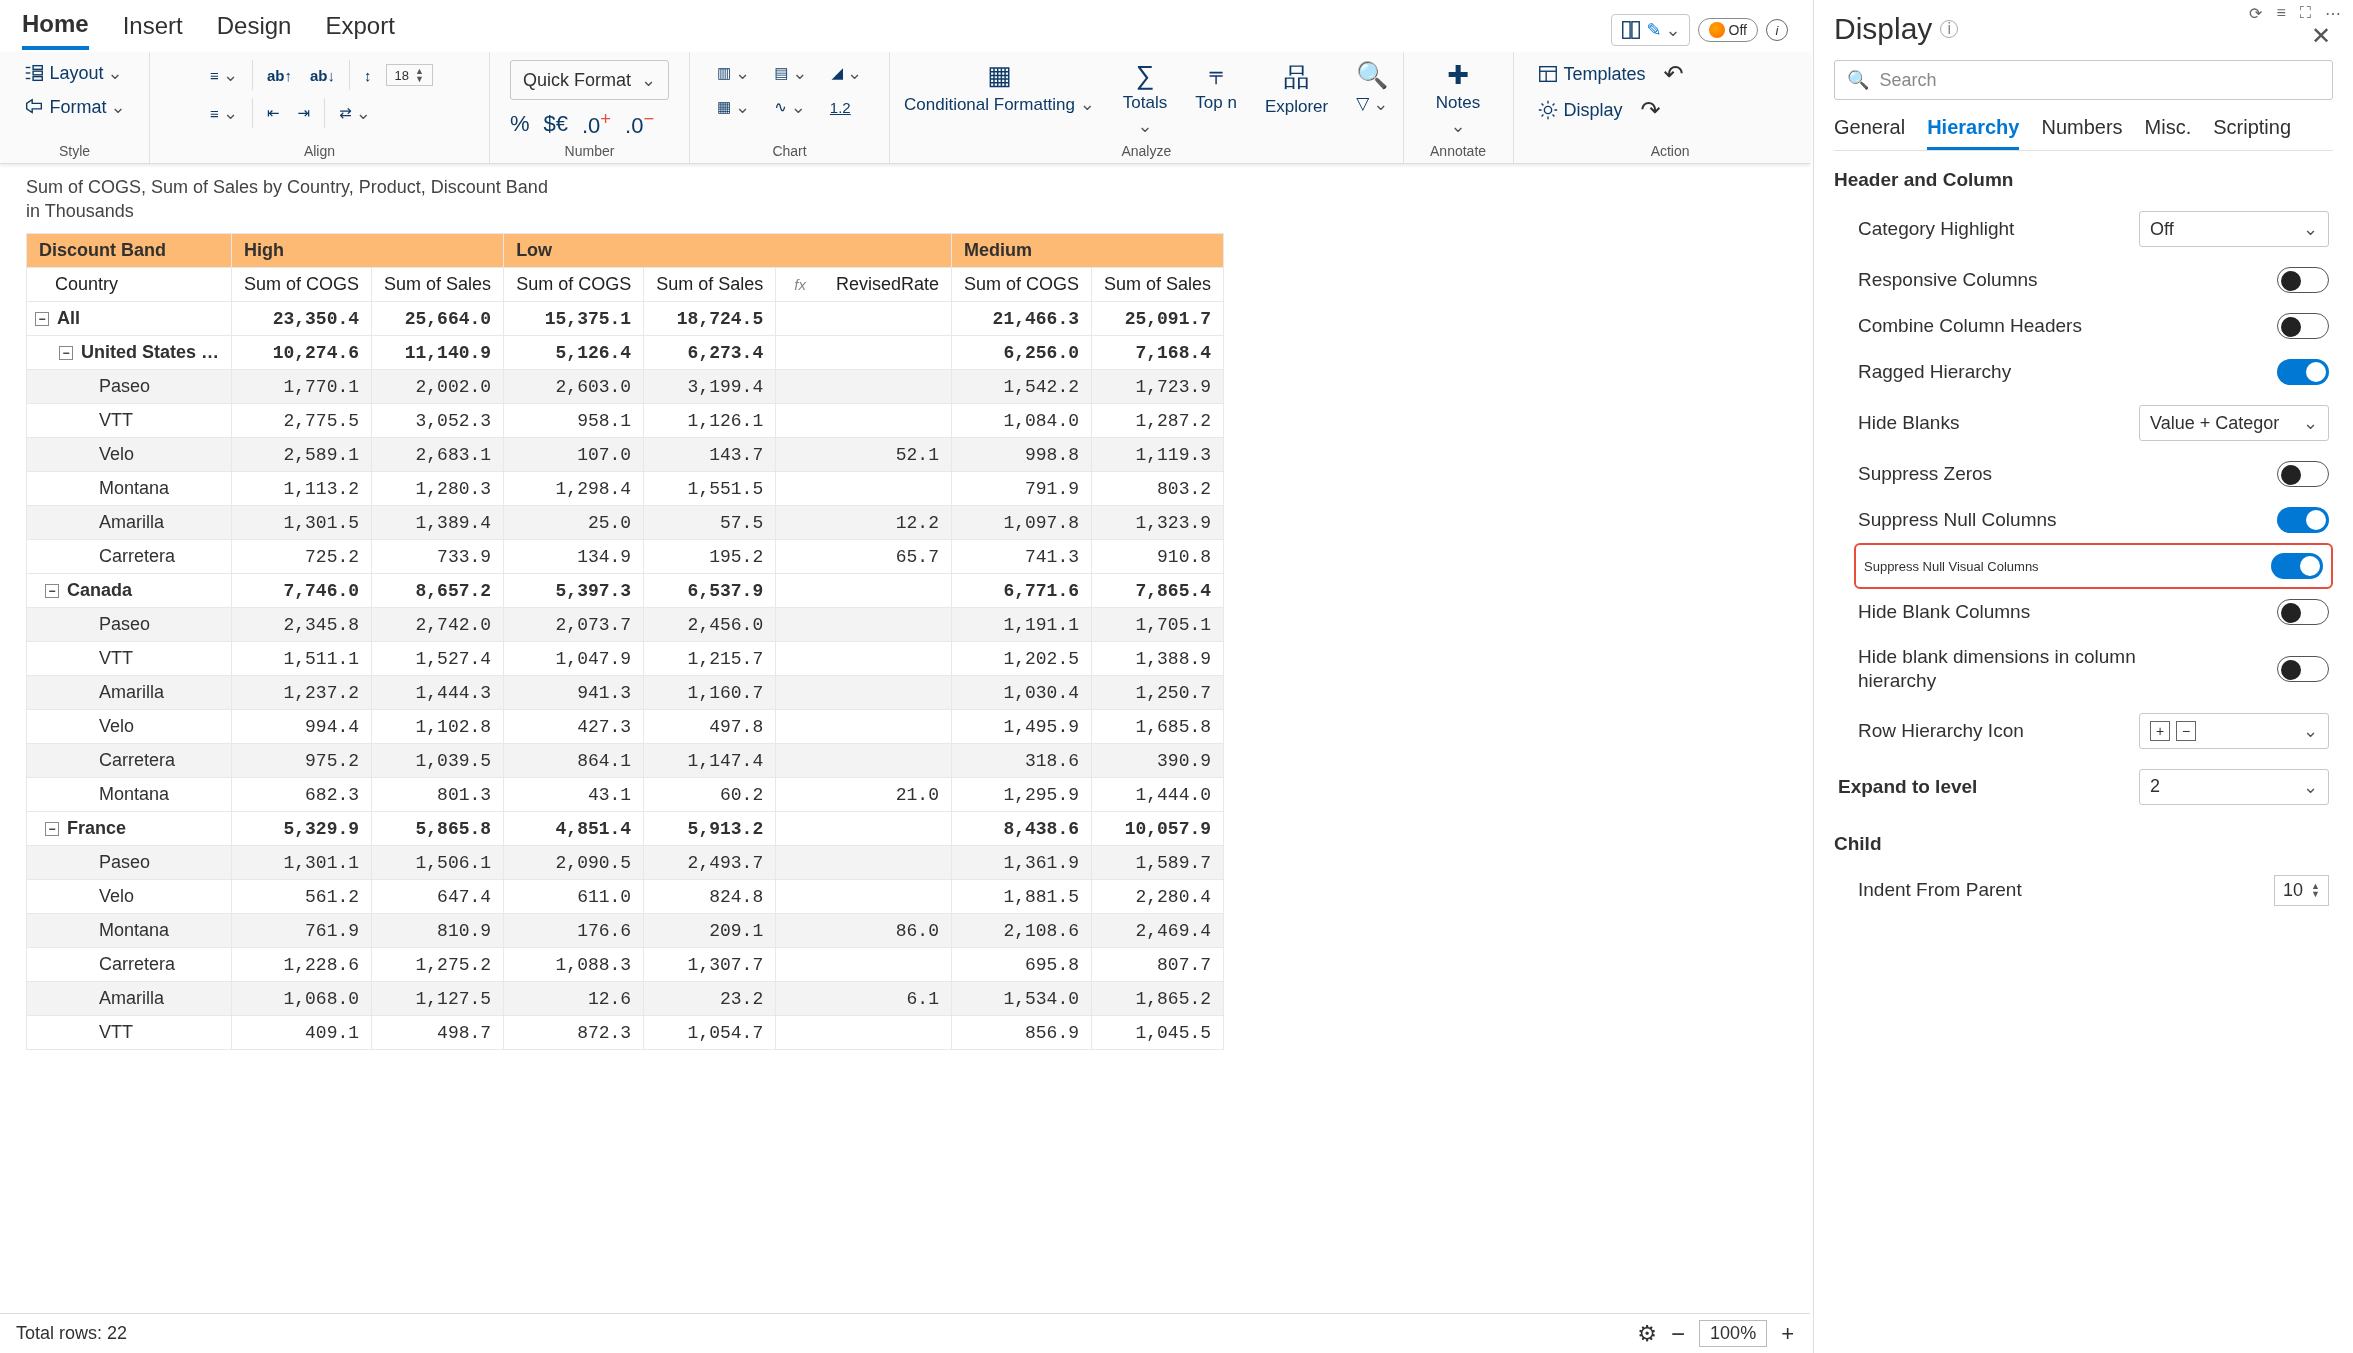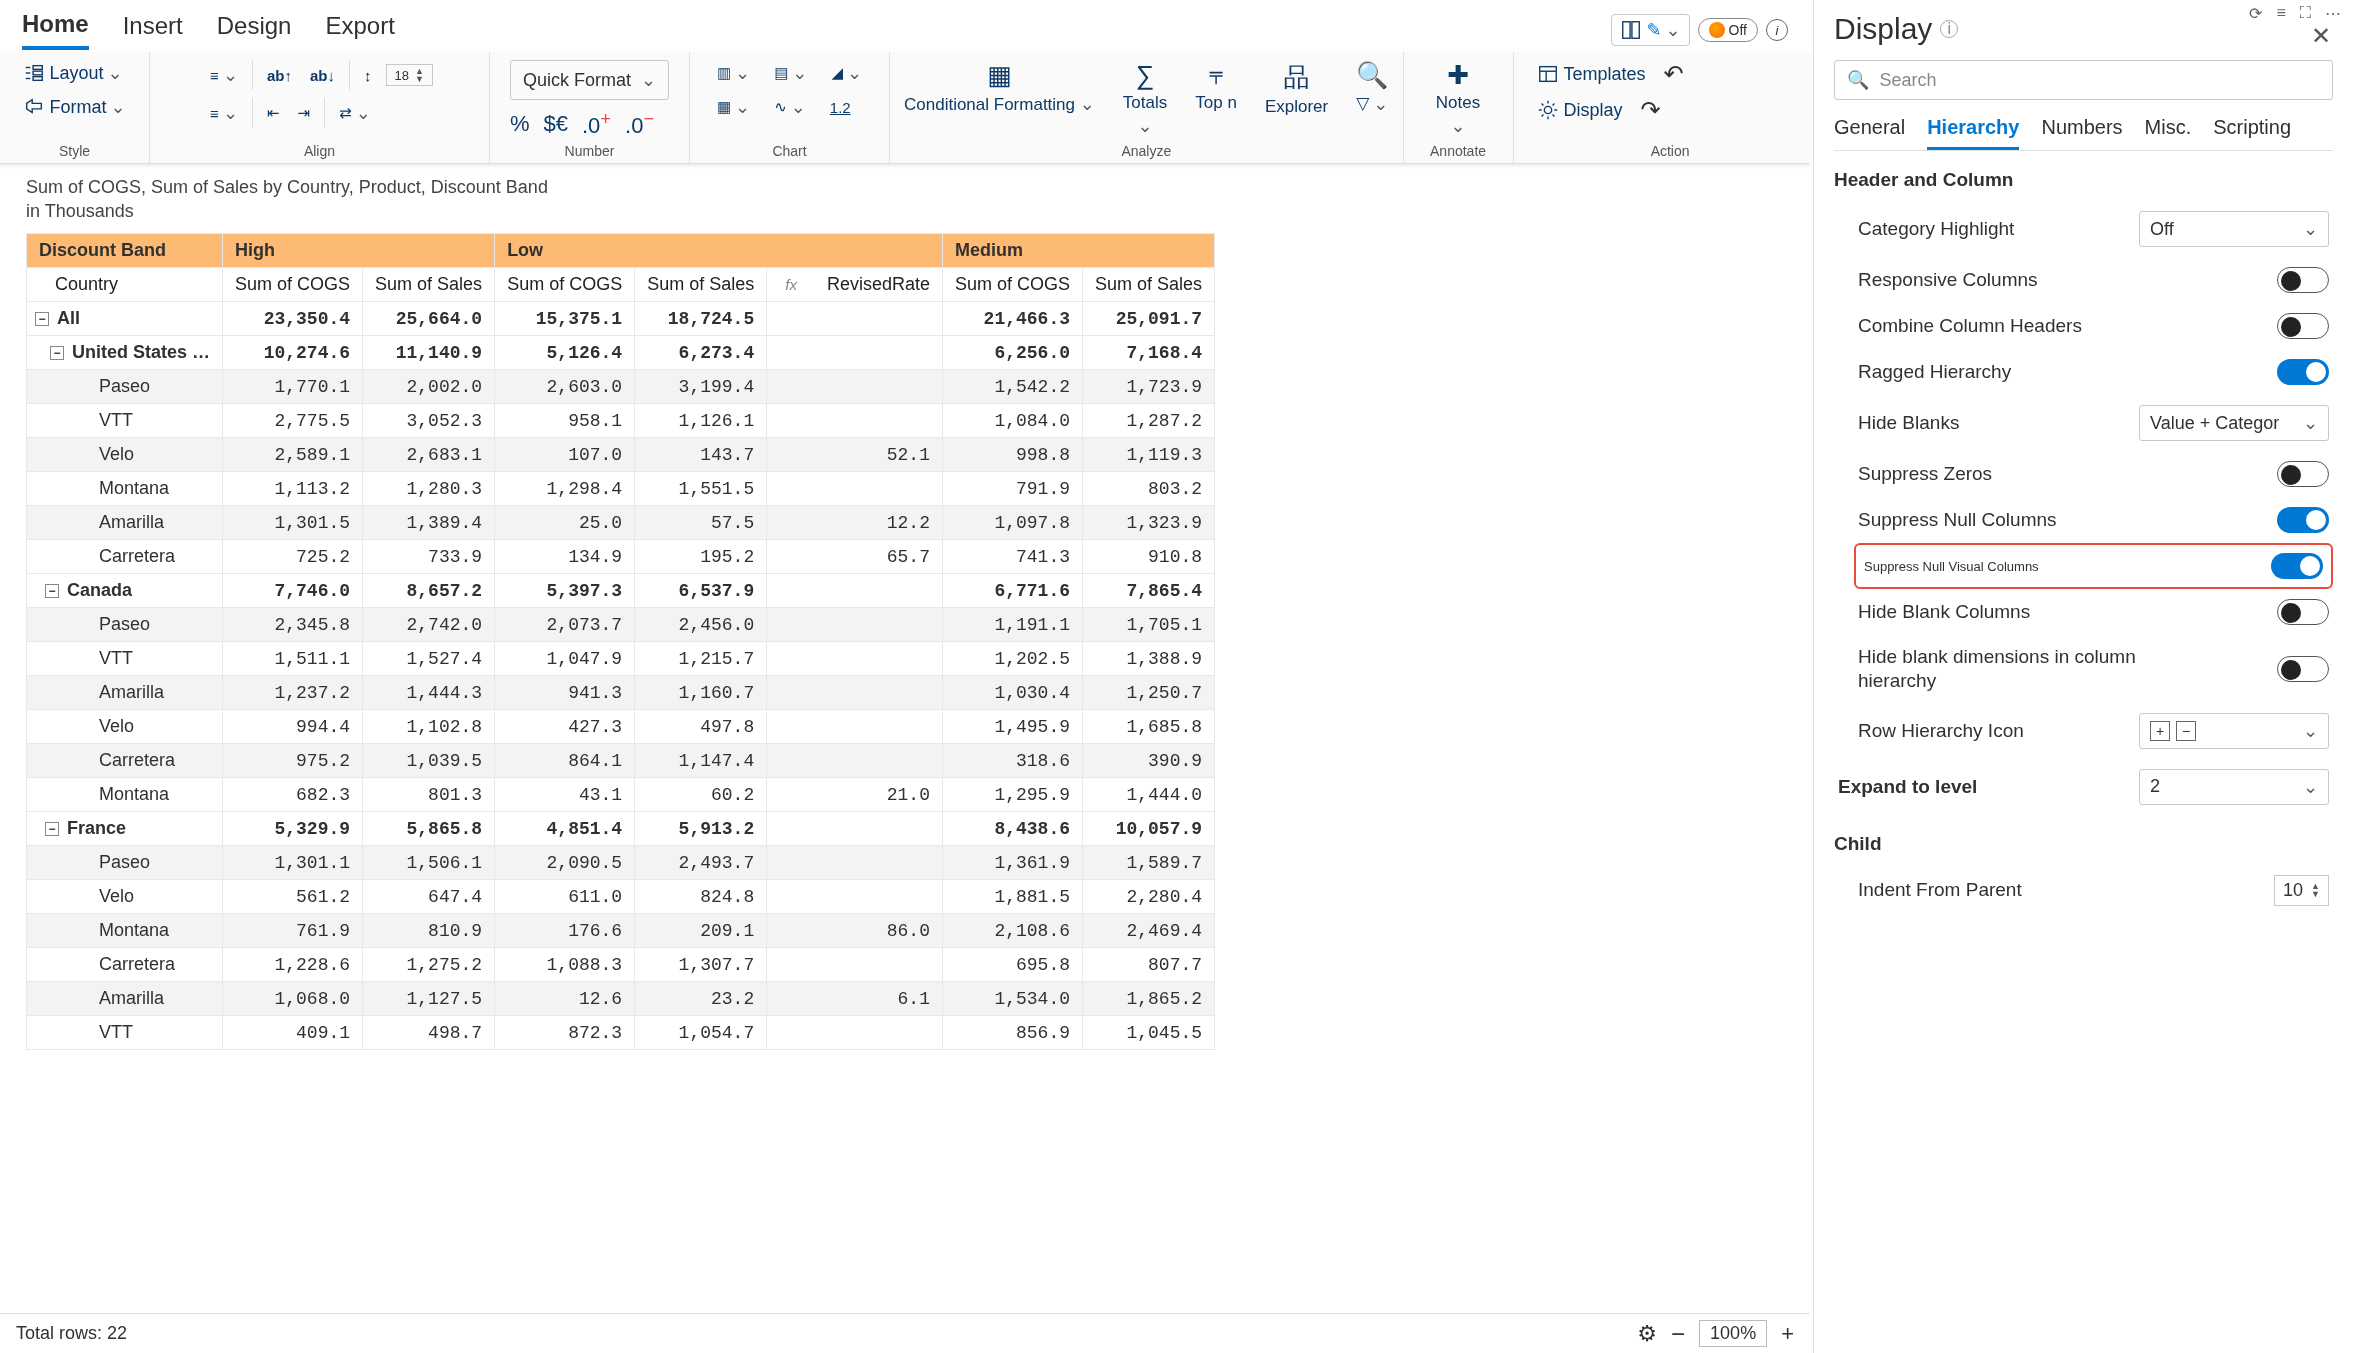--- a/index.html
+++ b/index.html
@@ -377,21 +377,21 @@
               <td class="lbl indent1" style="padding-left: 8px;"><span class="expander">−</span><span>All</span></td>
               <td class="num">23,350.4</td>
               <td class="num">25,664.0</td>
               <td class="num">15,375.1</td>
               <td class="num">18,724.5</td>
               <td class="num"></td>
               <td class="num">21,466.3</td>
               <td class="num">25,091.7</td>
             </tr>
             <tr class="bold ">
-              <td class="lbl indent1" style="padding-left: 23px; margin-top: 8px;"><span class="expander">−</span><span>United States …</span></td>
+              <td class="lbl indent1" style="padding-left: 32px; margin-top: 8px;"><span class="expander">−</span><span>United States …</span></td>
               <td class="num">10,274.6</td>
               <td class="num">11,140.9</td>
               <td class="num">5,126.4</td>
               <td class="num">6,273.4</td>
               <td class="num"></td>
               <td class="num">6,256.0</td>
               <td class="num">7,168.4</td>
             </tr>
             <tr class="alt">
               <td class="lbl indent2"><span>Paseo</span></td>

